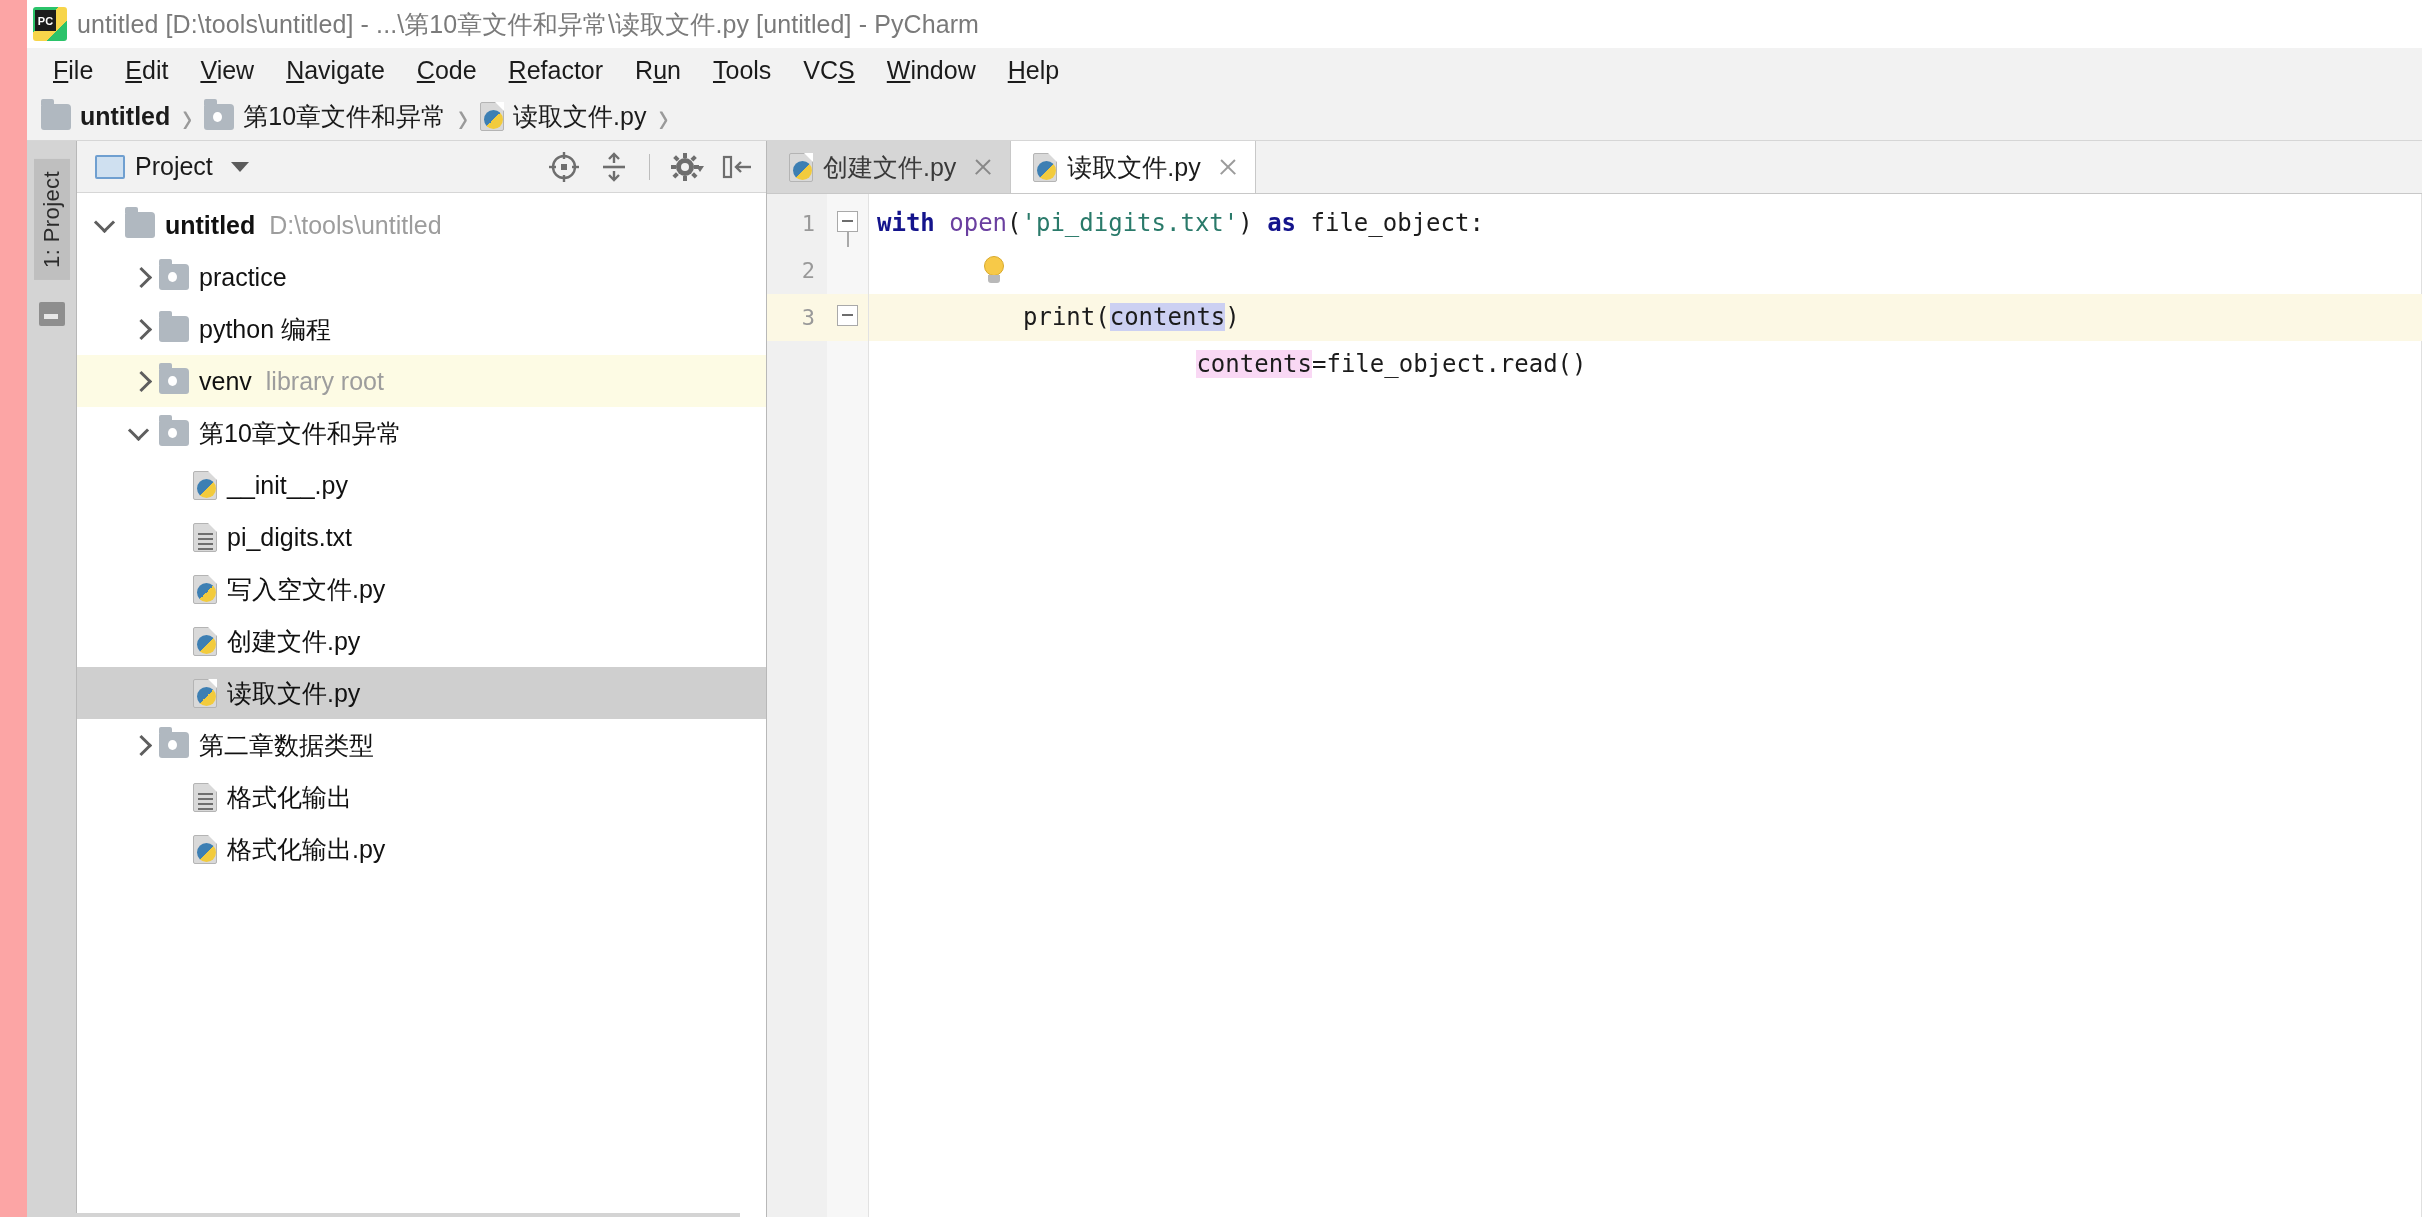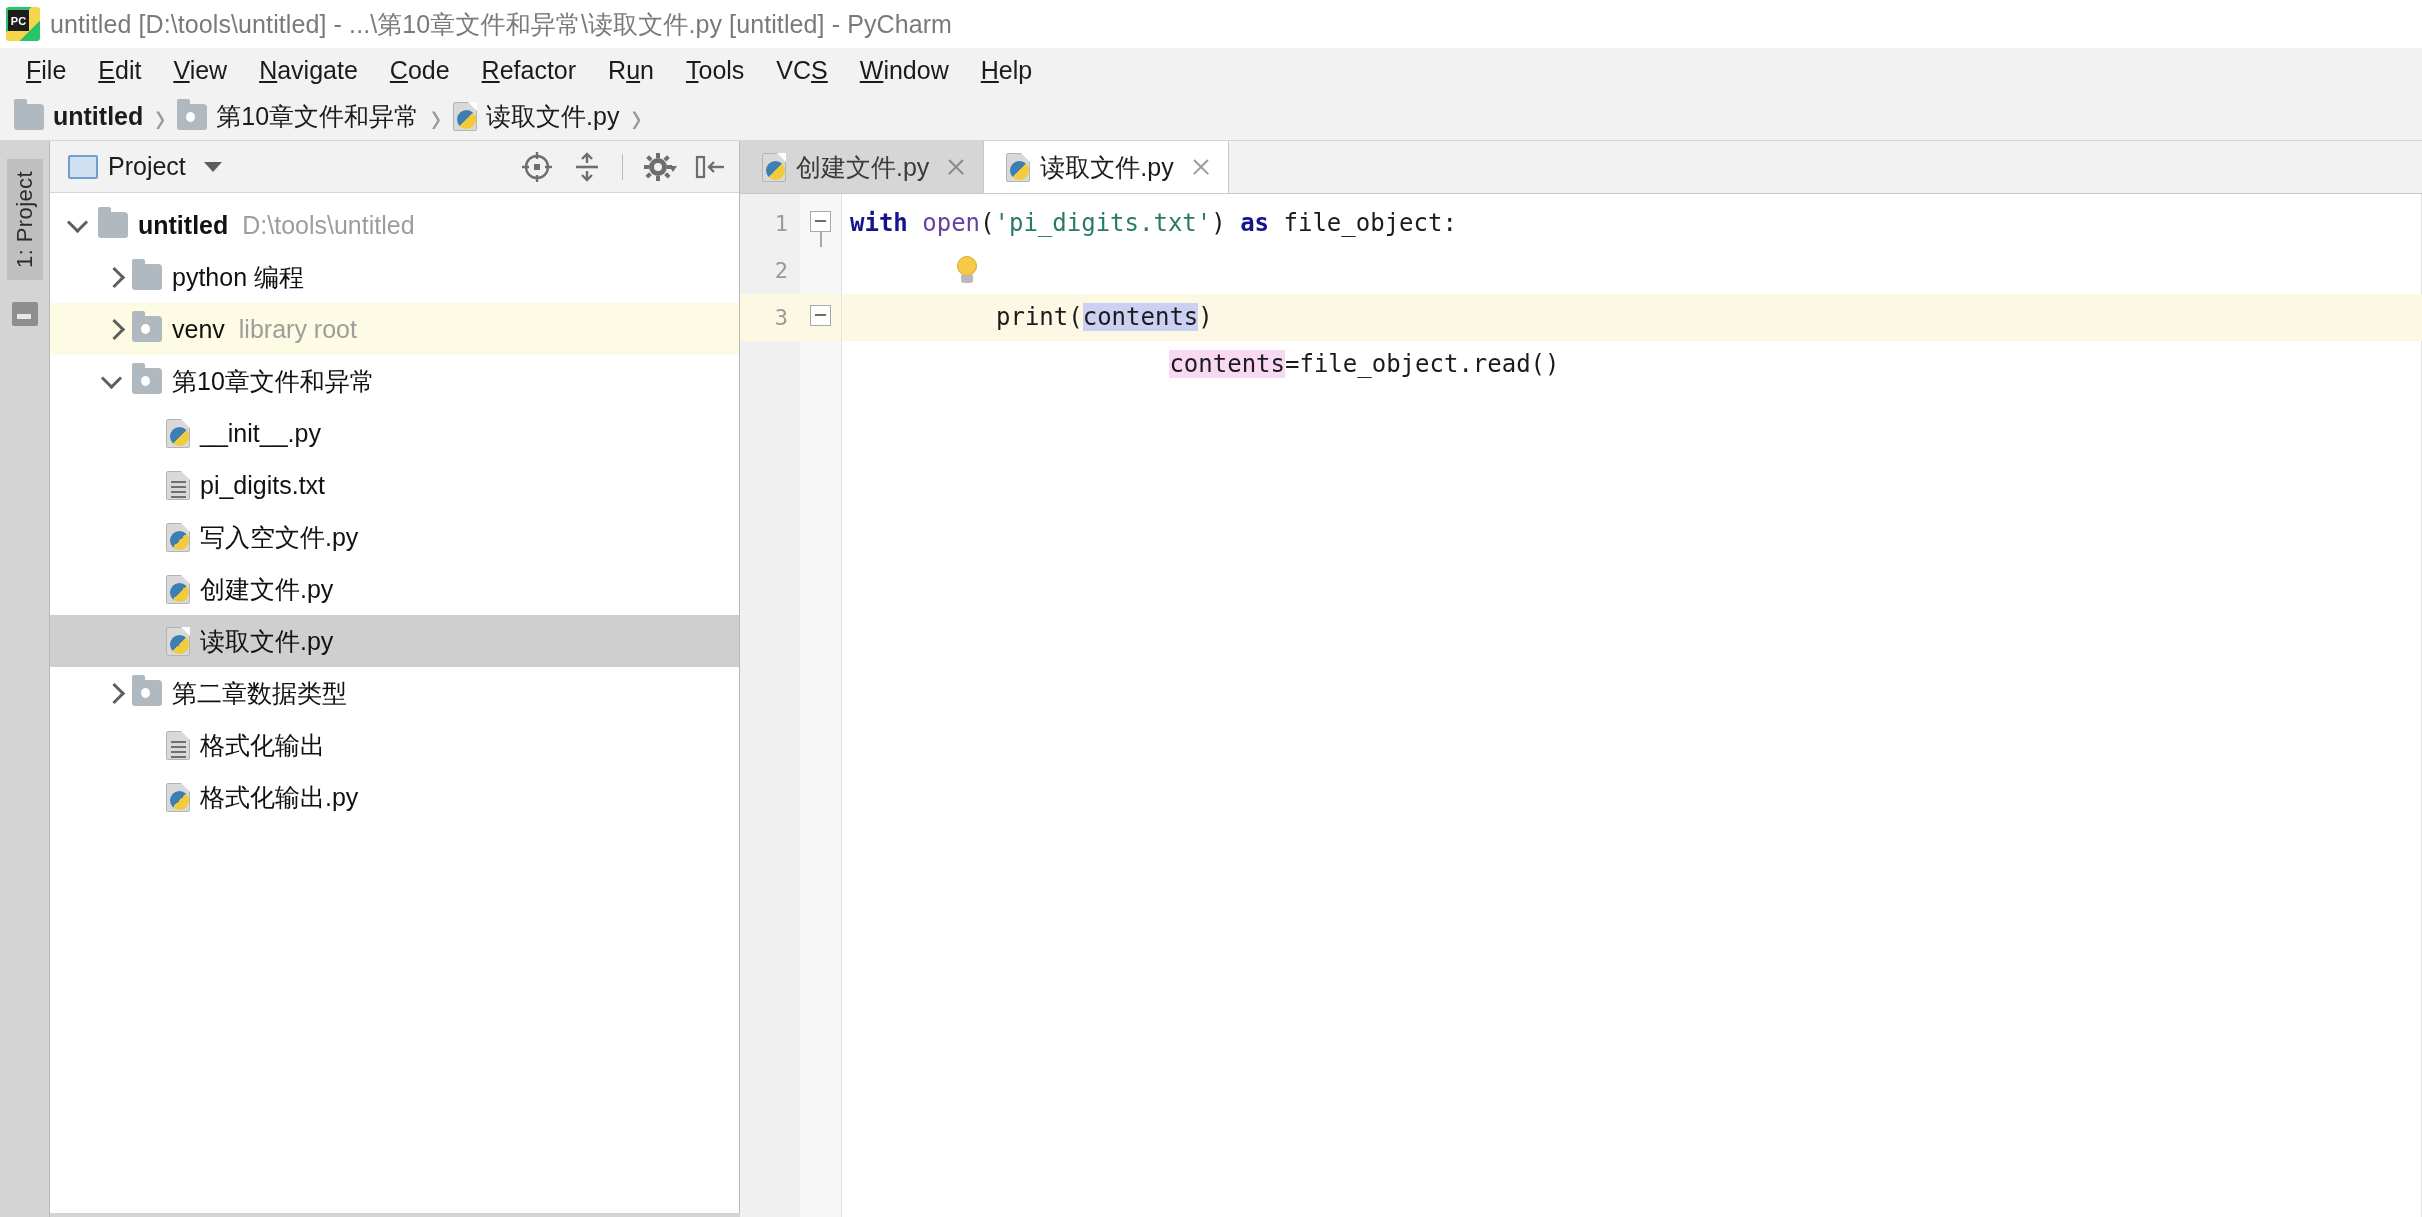--- a/index.html
+++ b/index.html
@@ -8,20 +8,21 @@
     width: 2422px; height: 1217px;
     overflow: hidden;
     background: #ffffff;
     font-family: "Liberation Sans", sans-serif;
   }
   #app {
     width: 2422px; height: 1217px;
     position: relative;
     display: flex; flex-direction: column;
     background: #fca5a5;
+    padding-left: 27px;
   }
 
   
   .titlebar {
     height: 48px;
     background: #ffffff;
     display: flex; align-items: center;
     padding-left: 6px;
     flex: 0 0 48px;
   }
@@ -423,20 +424,25 @@
 
       <div class="tree">
 
         <div class="tree-row" style="padding-left:14px;">
           <span class="twisty open"></span>
           <span class="ic ic-folder"></span>
           <span class="node-label bold">untitled</span>
           <span class="node-sub">D:\tools\untitled</span>
         </div>
 
+        <div class="tree-row" style="padding-left:48px;">
+          <span class="twisty closed"></span>
+          <span class="ic ic-folder src"></span>
+          <span class="node-label">practice</span>
+        </div>
 
         <div class="tree-row" style="padding-left:48px;">
           <span class="twisty closed"></span>
           <span class="ic ic-folder"></span>
           <span class="node-label">python 编程</span>
         </div>
 
         <div class="tree-row library" style="padding-left:48px;">
           <span class="twisty closed"></span>
           <span class="ic ic-folder src"></span>

